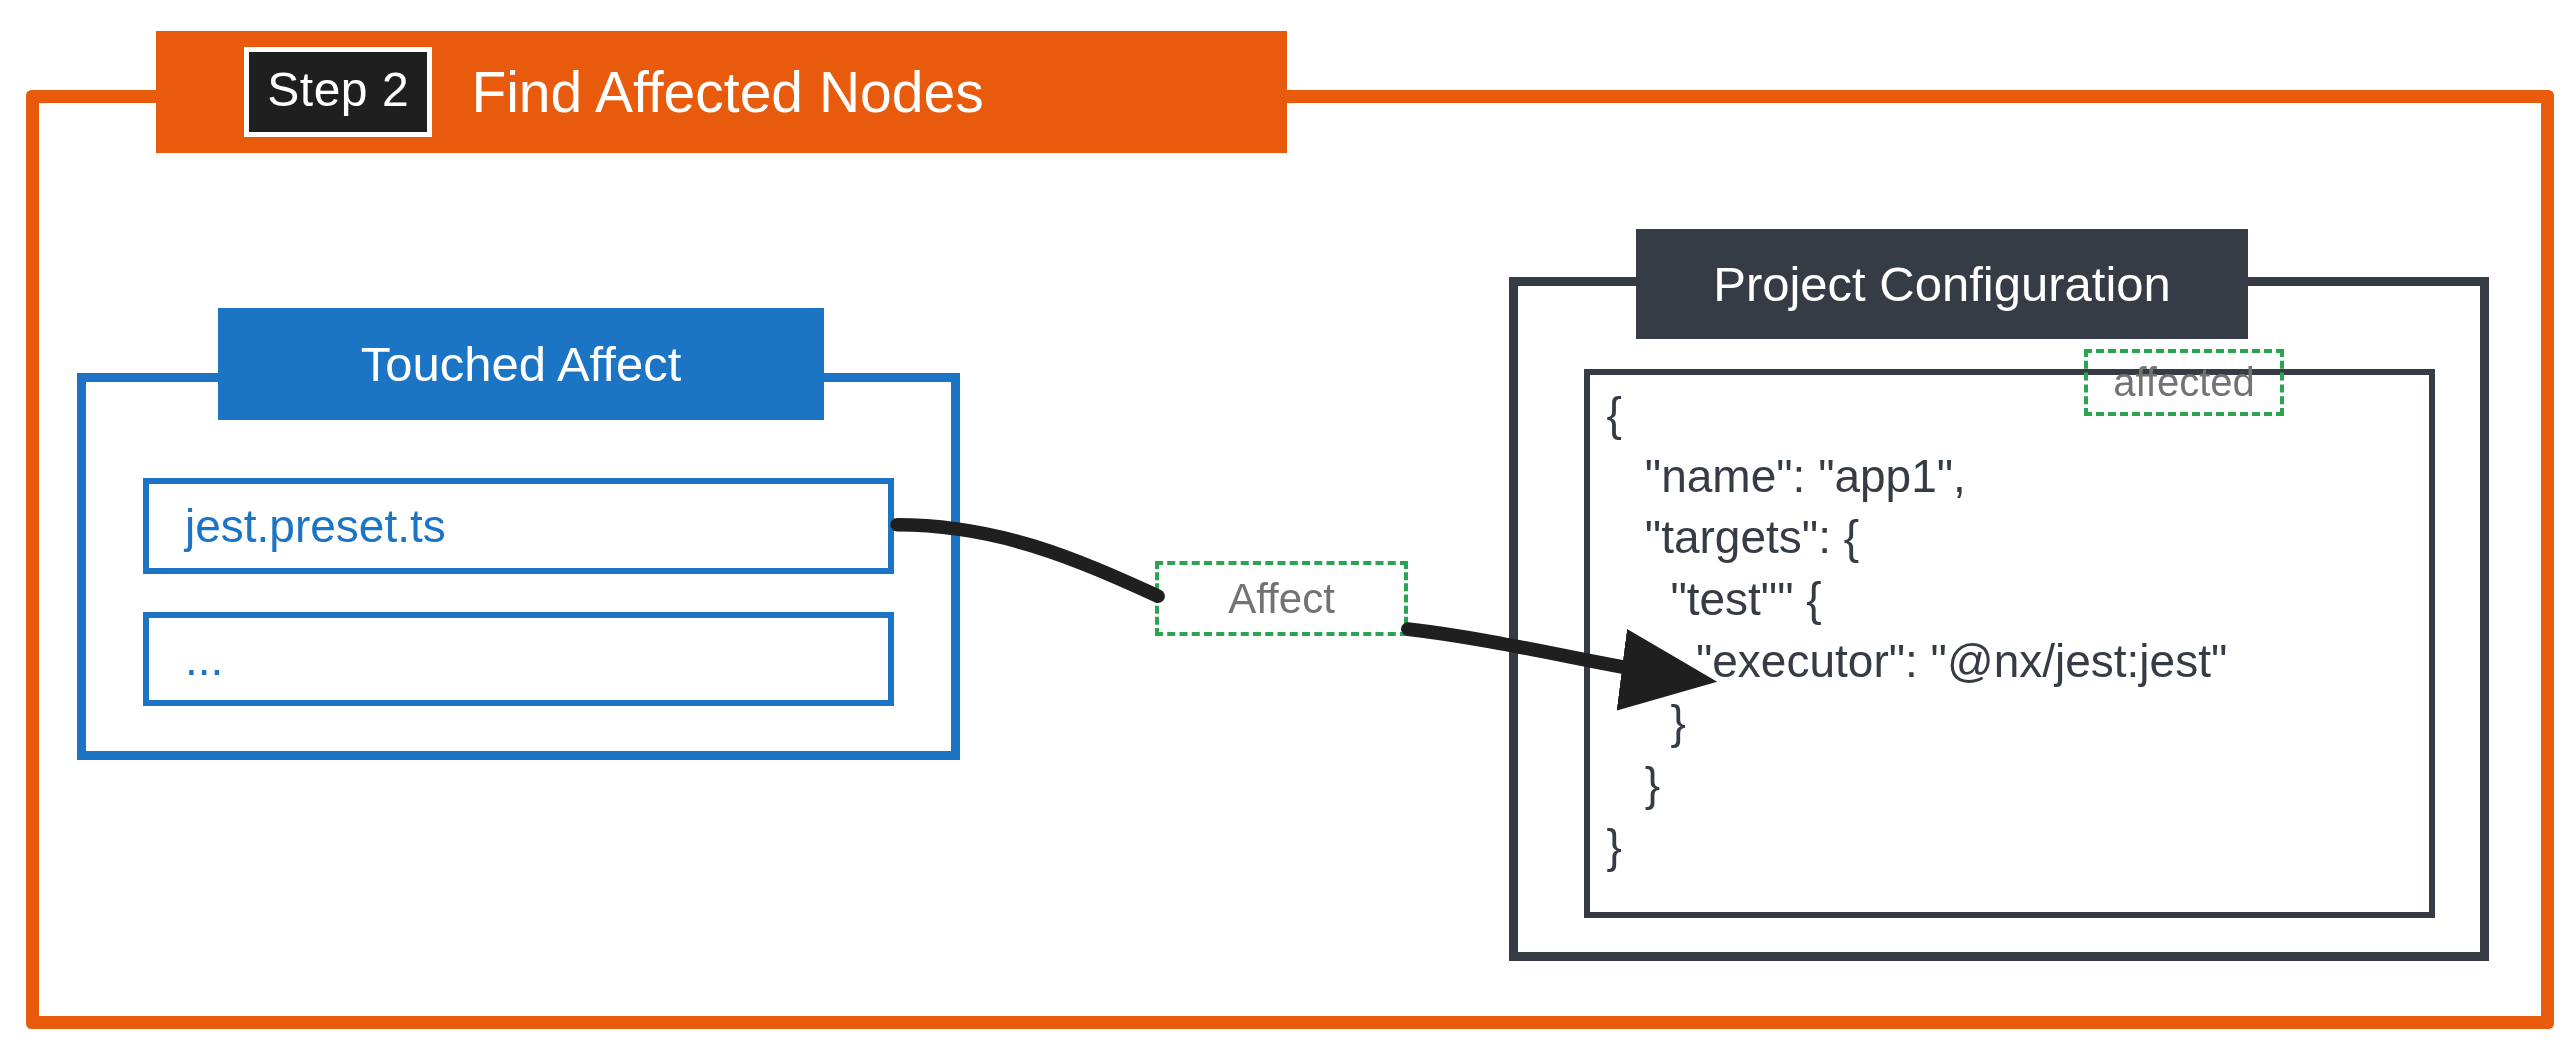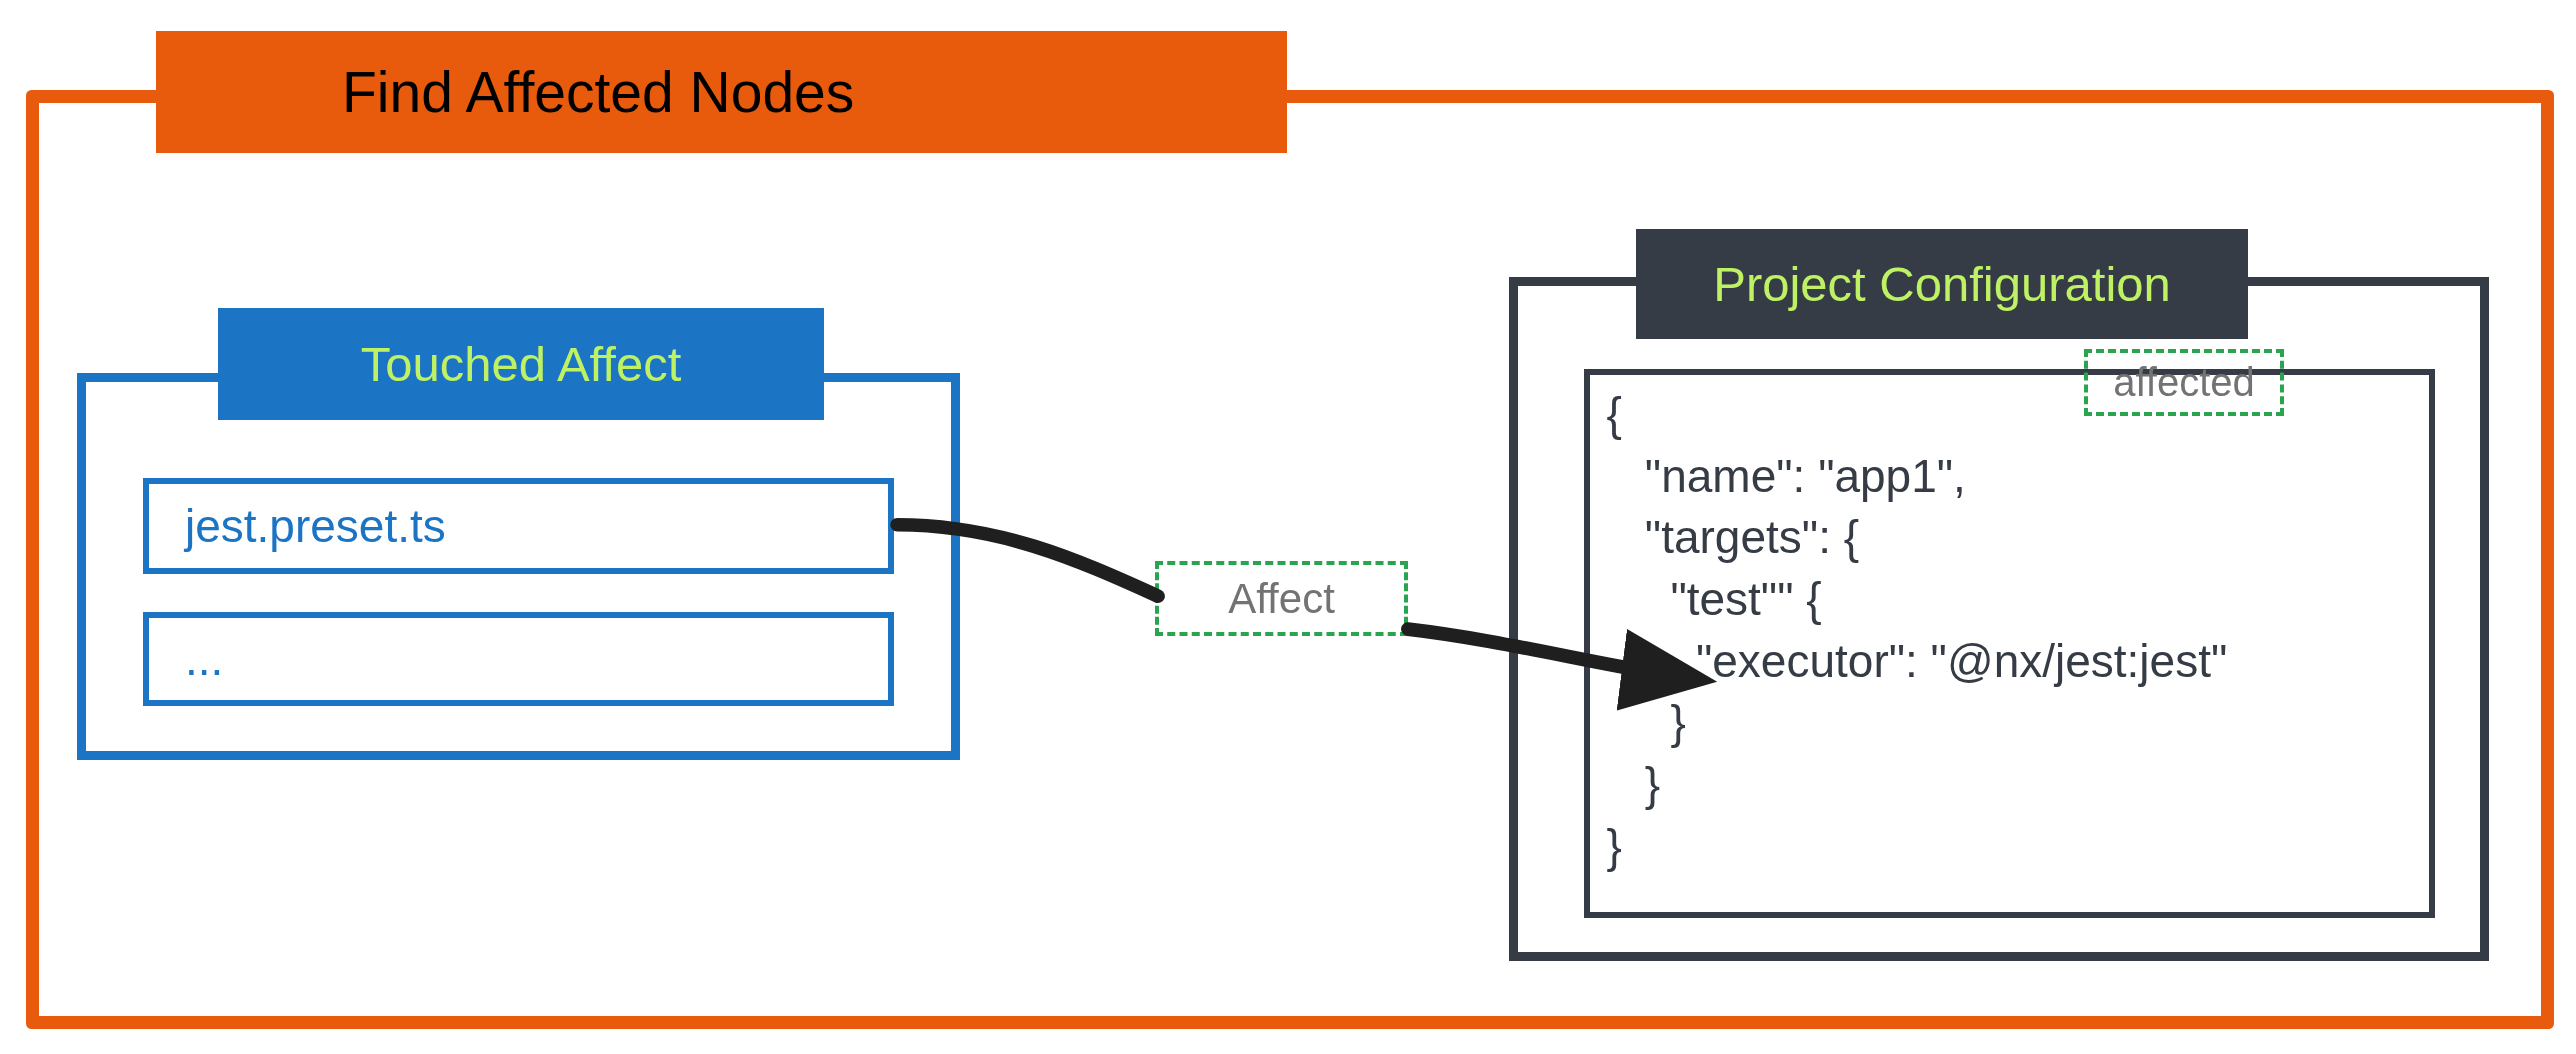--- a/index.html
+++ b/index.html
@@ -45,39 +45,39 @@
     background: #1F1F1F;
     color: #ffffff;
     border: 5.5px solid #ffffff;
     font-size: 48px;
     line-height: 1;
     padding: 14.6px 18.3px 18.3px 18.3px;
     letter-spacing: 0.5px;
     white-space: nowrap;
   }
   #step-title {
-    color: #000000;
+    color: #ffffff;
     font-size: 57px;
-    margin-left: 98px;
+    margin-left: 39px;
     white-space: nowrap;
   }
 
   
   .panel-body {
     position: absolute;
     box-sizing: border-box;
     background: #ffffff;
   }
   .panel-tab {
     position: absolute;
     box-sizing: border-box;
     display: flex;
     align-items: center;
     justify-content: center;
-    color: #bef264;
+    color: #ffffff;
     white-space: nowrap;
   }
 
   
   #touched-files-body {
     left: 77px;
     top: 373px;
     width: 883px;
     height: 387px;
     border: 9.2px solid #1B74C4;
@@ -226,20 +226,21 @@
 
 <div class="dashed-badge" id="affect-badge">
   <span>Affect</span>
 </div>
 
 <div class="dashed-badge" id="affected-badge">
   <span>affected</span>
 </div>
 
 <div id="step-banner">
+  <div id="step-badge">Step 2</div>
   <div id="step-title">Find Affected Nodes</div>
 </div>
 
 <svg id="connectors" viewBox="0 0 2814 1152" xmlns="http://www.w3.org/2000/svg">
   <defs>
     <marker id="arrowhead" markerWidth="7" markerHeight="6" refX="5.6" refY="3" orient="auto" markerUnits="strokeWidth">
       <path d="M0,0 L7,3 L0,6 Z" fill="#1F1F1F"></path>
     </marker>
   </defs>
 

